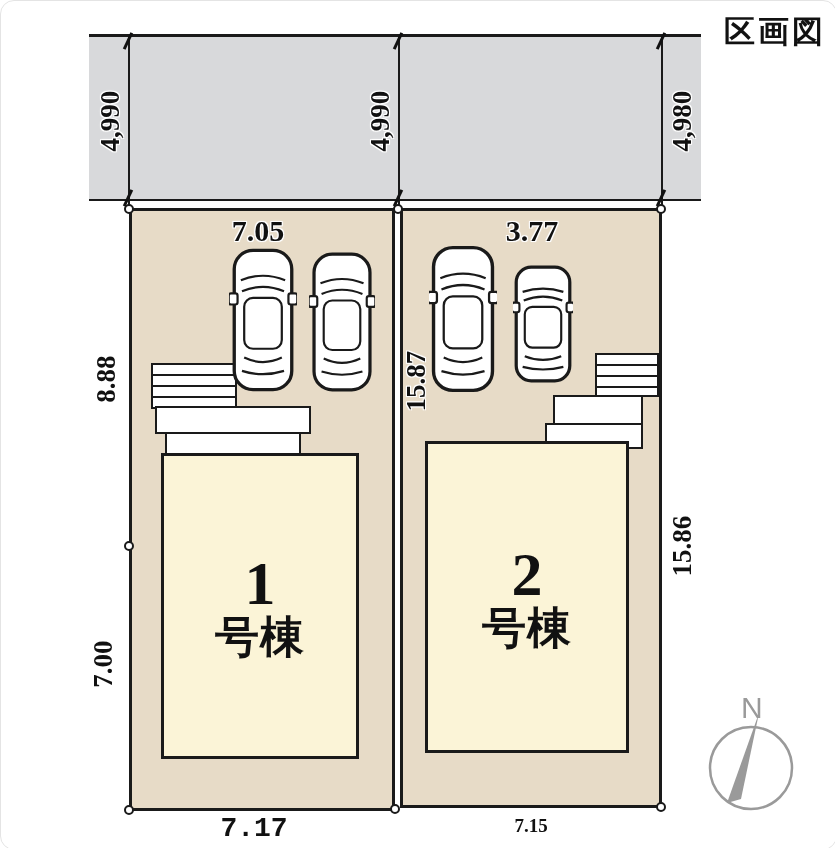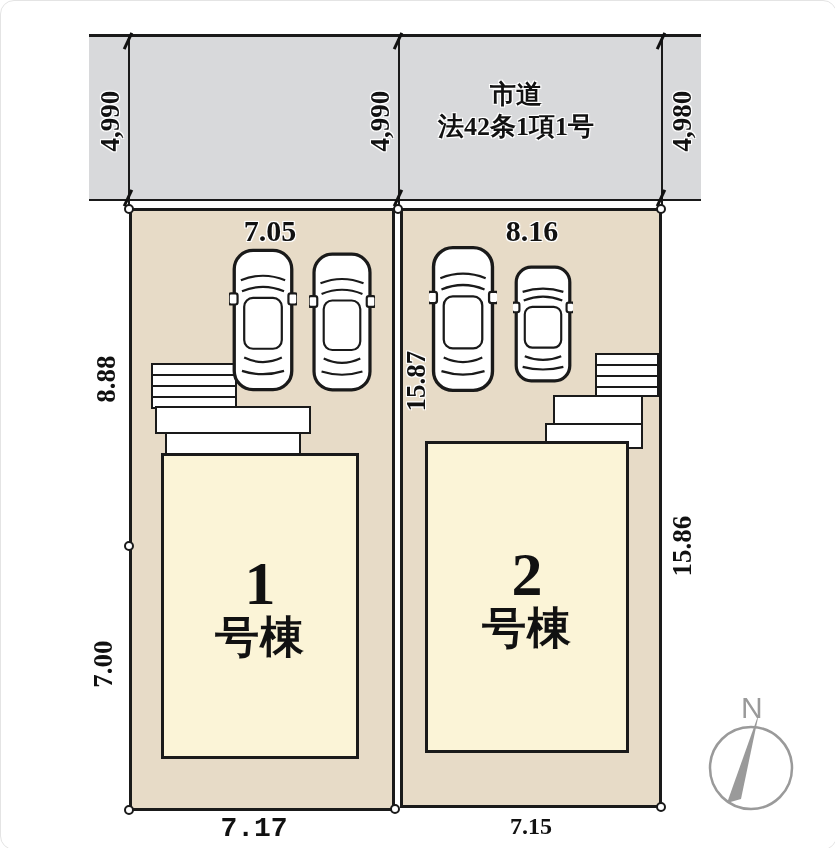--- a/index.html
+++ b/index.html
@@ -32,38 +32,35 @@
     background-image:repeating-linear-gradient(180deg,#fff 0 9px,#1a1a1a 9px 11px);}
   .porch{background:#fff; border:2px solid #1a1a1a; box-sizing:border-box;}
   .marker{width:10px; height:10px; border-radius:50%; background:#fff; border:2.5px solid #1a1a1a; transform:translate(-50%,-50%); box-sizing:border-box; z-index:9;}
   .car{z-index:4;}
 </style>
 </head>
 <body>
 
 <div class="canvas">
 
+  <div class="abs page-title">区画図</div>
 
   <div class="abs road-fill"></div>
   <div class="abs road-top-line"></div>
   <div class="abs road-bottom-line"></div>
   <div class="abs vline" style="left:127px; top:33px; height:176px;"></div>
   <div class="abs vline" style="left:397px; top:33px; height:176px;"></div>
   <div class="abs vline" style="left:660px; top:33px; height:176px;"></div>
   <div class="abs tick" style="left:127px; top:40px;"></div>
   <div class="abs tick" style="left:127px; top:197px;"></div>
   <div class="abs tick" style="left:397px; top:40px;"></div>
   <div class="abs tick" style="left:397px; top:197px;"></div>
   <div class="abs tick" style="left:660px; top:40px;"></div>
   <div class="abs tick" style="left:660px; top:197px;"></div>
 
-  <div class="abs road-label halo" style="top:78px;">
-    <span>市道</span><br>
-    <span>法42条1項1号</span>
-  </div>
   <div class="abs dim vert halo" style="left:109px; top:120px;">4,990</div>
   <div class="abs dim vert halo" style="left:379px; top:120px;">4,990</div>
   <div class="abs dim vert halo" style="left:681px; top:120px;">4,980</div>
 
   <div class="abs lot" style="left:128px; top:207px; width:266px; height:603px;"></div>
   <div class="abs lot" style="left:399px; top:207px; width:262px; height:600px;"></div>
 
   <div class="abs stairs" style="left:150px; top:362px; width:86px; height:46px;"></div>
   <div class="abs porch" style="left:154px; top:405px; width:156px; height:28px;"></div>
   <div class="abs porch" style="left:164px; top:431px; width:136px; height:26px;"></div>
@@ -120,28 +117,28 @@
     <rect x="3" y="3" width="50" height="106" rx="14" fill="#fff" stroke="#1a1a1a" stroke-width="3"></rect>
     <rect x="-1" y="36" width="7" height="9" rx="2" fill="#fff" stroke="#1a1a1a" stroke-width="2"></rect>
     <rect x="50" y="36" width="7" height="9" rx="2" fill="#fff" stroke="#1a1a1a" stroke-width="2"></rect>
     <path d="M9 26 Q28 20 47 26" fill="none" stroke="#1a1a1a" stroke-width="2"></path>
     <path d="M10 34 Q28 27 46 34" fill="none" stroke="#1a1a1a" stroke-width="2"></path>
     <rect x="11" y="40" width="34" height="38" rx="7" fill="#fff" stroke="#1a1a1a" stroke-width="2"></rect>
     <path d="M11 86 Q28 93 45 86" fill="none" stroke="#1a1a1a" stroke-width="2"></path>
     <path d="M9 96 Q28 101 47 96" fill="none" stroke="#1a1a1a" stroke-width="2"></path>
   </svg>
 
-  <div class="abs dim halo" style="left:257px; top:230px; font-size:30px;margin-left:12px;">7.05</div>
-  <div class="abs dim halo" style="left:531px; top:230px; font-size:30px;">8.16</div>
+  <div class="abs dim halo" style="left:257px; top:230px; font-size:30px;">7.05</div>
+  <div class="abs dim halo" style="left:531px; top:230px; font-size:30px;">3.77</div>
   <div class="abs dim vert halo" style="left:105px; top:378px;">8.88</div>
   <div class="abs dim vert halo" style="left:102px; top:663px;">7.00</div>
   <div class="abs dim vert halo" style="left:415px; top:380px;">15.87</div>
   <div class="abs dim vert halo" style="left:681px; top:545px;">15.86</div>
   <div class="abs dim halo" style="left:253px; top:827px; font-size:28px;font-family:Liberation Mono, monospace;">7.17</div>
-  <div class="abs dim halo" style="left:530px; top:825px; font-size:24px;">7.15</div>
+  <div class="abs dim halo" style="left:530px; top:825px; font-size:19px;">7.15</div>
 
   <div class="abs marker" style="left:128px; top:208px;"></div>
   <div class="abs marker" style="left:397px; top:208px;"></div>
   <div class="abs marker" style="left:660px; top:208px;"></div>
   <div class="abs marker" style="left:128px; top:545px;"></div>
   <div class="abs marker" style="left:128px; top:809px;"></div>
   <div class="abs marker" style="left:394px; top:808px;"></div>
   <div class="abs marker" style="left:660px; top:806px;"></div>
 
   <svg class="abs" style="left:695px; top:692px;" width="112" height="122" viewBox="0 0 112 122">

